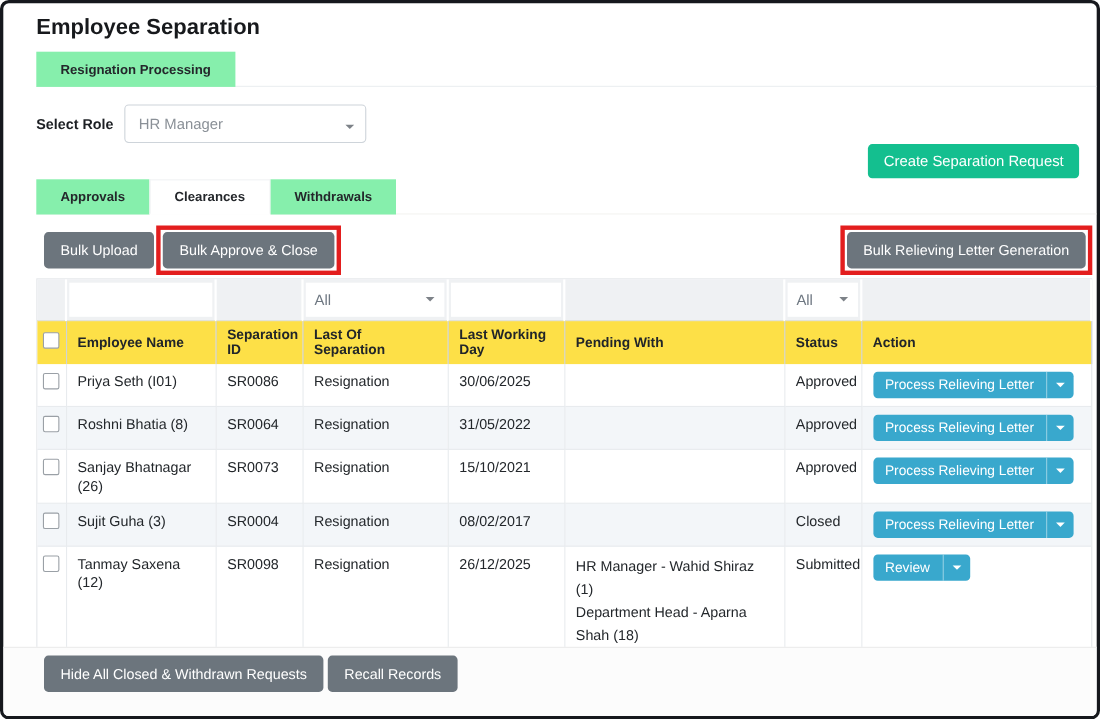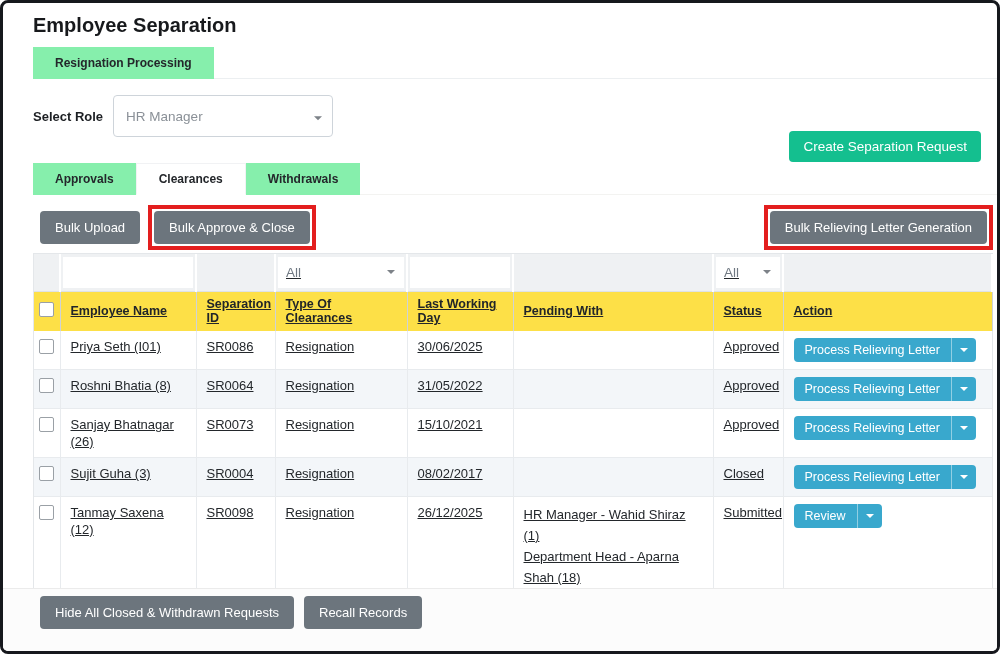--- a/index.html
+++ b/index.html
@@ -15,41 +15,41 @@
 
   
   .main-tabs { position:absolute; left:30px; top:44px; right:0; height:32px; display:flex; border-bottom:1px solid #eceff1; }
   .tab { height:32px; display:flex; align-items:center; padding:0 22px; font-size:12px; font-weight:bold; color:#24272b; background:#86efac; cursor:pointer; white-space:nowrap; }
   .tab.active { background:#fff; border:1px solid #f1f2f4; border-bottom:1px solid #fff; margin-bottom:-1px; }
 
   
   .role-row { position:absolute; left:30px; top:92px; display:flex; align-items:center; }
   .role-label { font-size:13px; font-weight:bold; color:#1c1f23; margin-right:10px; }
   .select-box { position:relative; display:flex; align-items:center; background:#fff; border:1px solid #ced4da; border-radius:4px; color:#8a9097; font-size:13.5px; }
-  .role-select { width:220px; height:42px; padding:0 28px 0 12px; }
+  .role-select { width:220px; height:35px; padding:0 28px 0 12px; }
   .caret { width:0; height:0; border:4.5px solid transparent; border-top-color:#7d8288; margin-top:4px; }
   .select-caret { position:absolute; right:10px; top:50%; transform:translateY(-46%); }
 
   .btn { display:inline-flex; align-items:center; justify-content:center; border:none; border-radius:4px; cursor:pointer; white-space:nowrap; }
   .btn-green { position:absolute; right:16px; top:128px; height:31px; padding:0 14px; background:#14bf8f; color:#fff; font-size:13.5px; }
   .btn-gray { height:33px; padding:0 15px; background:#6c757d; color:#fff; font-size:13px; font-weight:500; }
 
   
   .sub-tabs { position:absolute; left:30px; top:160px; right:0; height:32px; display:flex; border-bottom:1px solid #f3f3f1; }
 
   
   .toolbar { position:absolute; left:30px; right:4px; top:202px; height:45px; display:flex; align-items:center; }
   .toolbar .btn-gray { margin-top:0; }
   .bulk-upload { margin-left:7px; }
-  .red-box { border:4px solid #e31e1e; padding:2px; display:inline-flex; margin-left:8px; }
+  .red-box { border:4px solid #e31e1e; padding:2px; display:inline-flex; margin-left:2px; }
   .spacer { flex:1; }
 
   
   .table-wrap { position:absolute; left:30px; top:250px; width:960px; border:1px solid #e4e7ea; background:#fff; }
-  table { border-collapse:collapse; table-layout:fixed; width:958px; font-size:13px; color:#23272b;text-decoration:underline; }
+  table { border-collapse:collapse; table-layout:fixed; width:958px; font-size:13px; color:#23272b; }
   td, th { border-right:1px solid #e8ebee; vertical-align:middle; }
   td:last-child, th:last-child { border-right:none; }
 
   tr.filter-row td { height:37px; padding:2px; border-right:2px solid #fff; border-bottom:1px solid #dee2e6; background:#eff1f3; }
   .f-input { width:100%; height:31px; border:none; background:#fff; outline:none; font-size:13px; padding:0 8px; }
   .f-select { width:100%; height:31px; background:#fff; display:flex; align-items:center; padding:0 8px; color:#6f7882; font-size:13.5px; position:relative; cursor:pointer; }
   .f-select .caret { position:absolute; right:9px; }
 
   tr.header-row th { height:40px; background:#fde047; font-size:12.5px; font-weight:bold; text-align:left; padding:0 10px; color:#212529; border-right:1px solid #cfd3d7; }
   tr.header-row th:first-child { padding:0; text-align:center; }
@@ -69,21 +69,21 @@
 
   
   .table-footer { height:42px; display:flex; align-items:center; padding:0 18px 0 8px; border-top:1px solid #e4e7ea; font-size:13px; color:#2a2e33; }
   .rows-select { width:52px; height:30px; margin-left:8px; color:#555b61; font-size:13px; }
   .rows-select .sel-val { padding-left:9px; }
   .pagination { margin-left:auto; display:flex; align-items:center; gap:14px; }
   .page { color:#6776e8; font-size:13px; cursor:pointer; }
   .page.active { width:27px; height:27px; border-radius:50%; background:#6776e8; color:#fff; display:flex; align-items:center; justify-content:center; }
 
   
-  .bottom-strip { position:absolute; left:0; right:0; top:585px; bottom:0; background:#fcfcfc; border-top:1px solid #ebebeb; padding:7px 0 0 37px; display:flex; gap:10px; }
+  .bottom-strip { position:absolute; left:0; right:0; top:585px; bottom:0; background:#fcfcfc; border-top:1px solid #ebebeb; padding:7px 0 0 37px; display:flex; gap:4px; }
 </style>
 </head>
 <body>
 
 <div class="window">
 
   <div class="page-title">Employee Separation</div>
 
   <div class="main-tabs">
     <div class="tab">Resignation Processing</div>
@@ -146,21 +146,21 @@
               <span>All</span>
               <span class="caret"></span>
             </div>
           </td>
           <td></td>
         </tr>
         <tr class="header-row">
           <th><span class="checkbox"></span></th>
         <th>Employee Name</th>
             <th>Separation ID</th>
-            <th>Type Of Clearances</th>
+            <th>Last Of Separation</th>
             <th>Last Working Day</th>
             <th>Pending With</th>
             <th>Status</th>
             <th>Action</th>
           </tr>
 
   <tr class="data-row">
     <td class="col-check"><span class="checkbox"></span></td>
     <td data-cell="employee_name">Priya Seth (I01)</td>
     <td data-cell="separation_id">SR0086</td>

